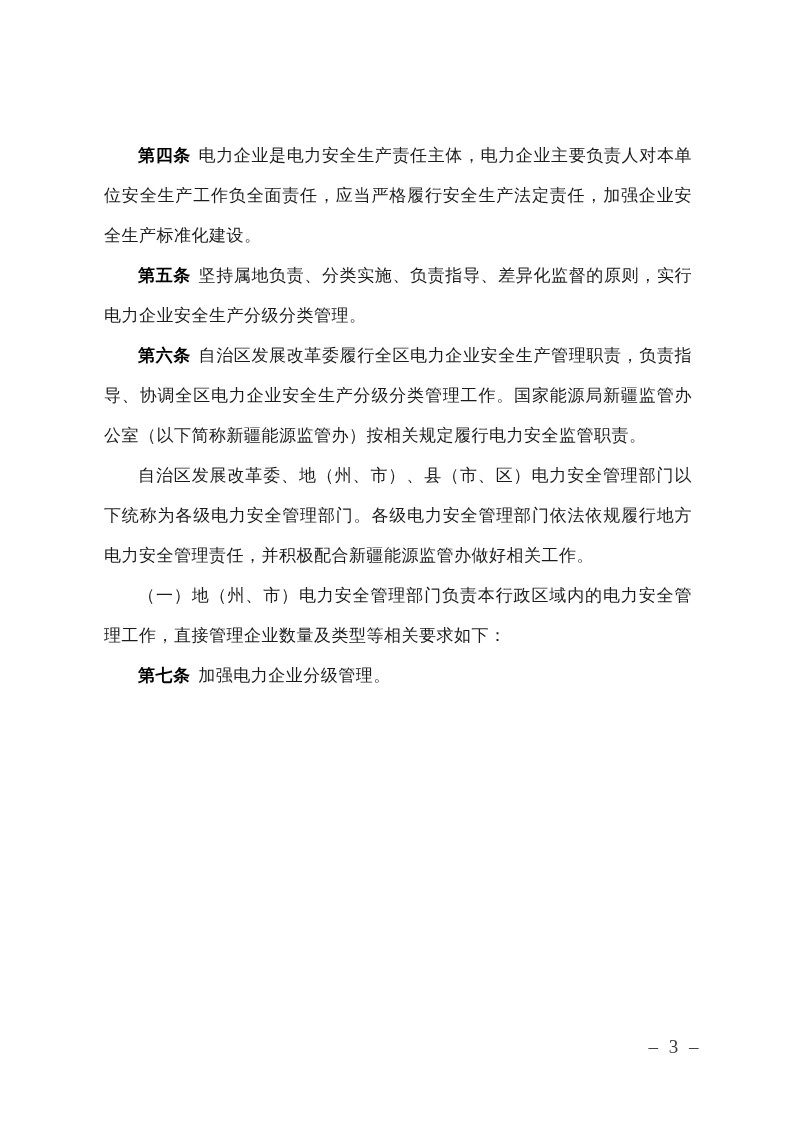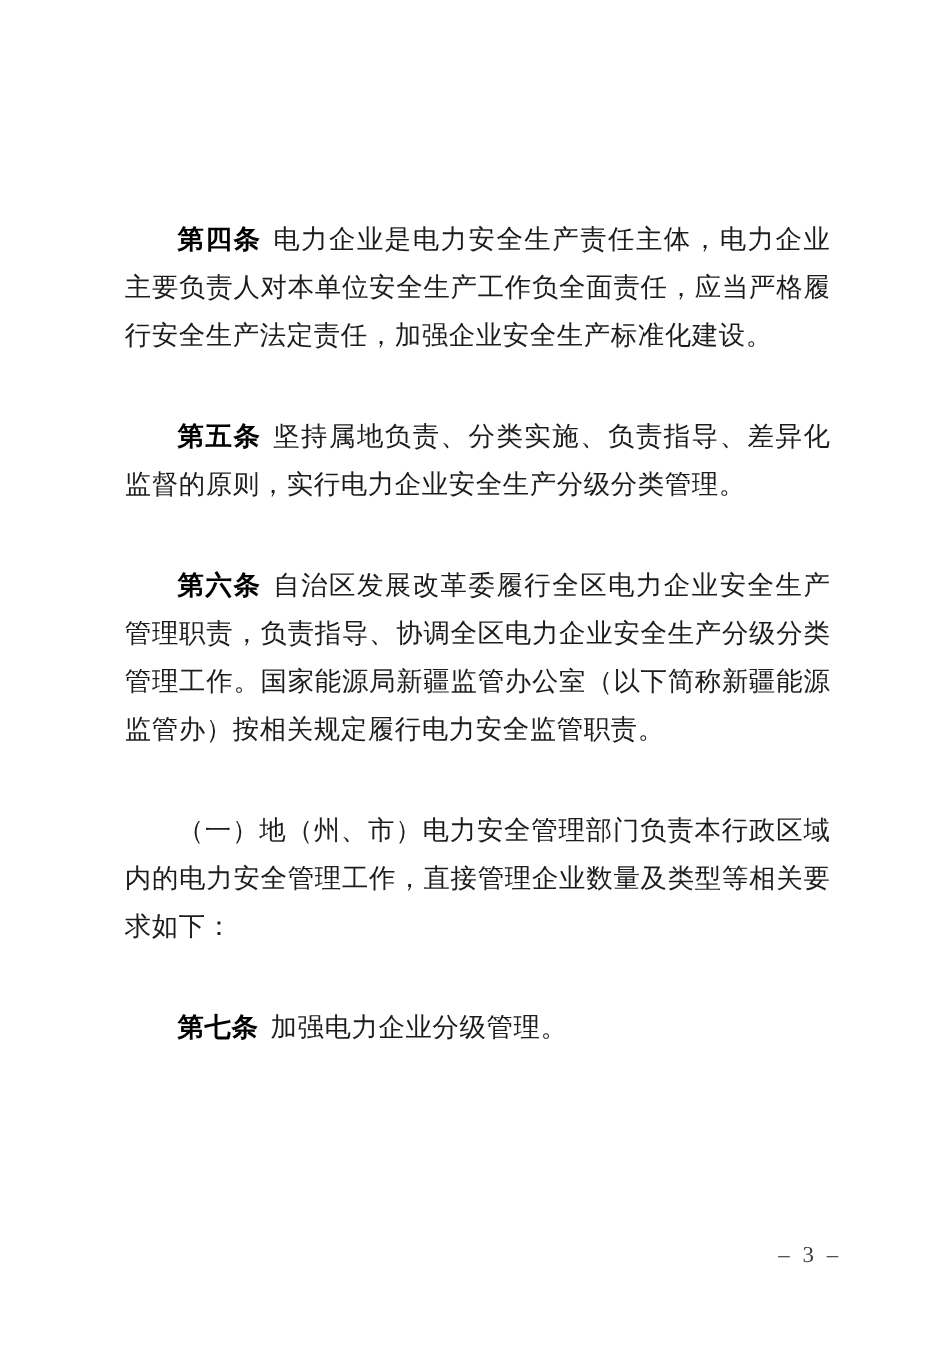--- a/index.html
+++ b/index.html
@@ -19,28 +19,27 @@
     height: 1122px;
     background: #ffffff;
   }
   .content {
     position: absolute;
     left: 104px;
     top: 136px;
     width: 588px;
   }
   .para {
-    font-size: 22px;
+    font-size: 17px;
     line-height: 40px;
     text-align: justify;
     text-indent: 2em;
     letter-spacing: 0.5px;
     word-break: break-all;
     color: #1c1c1c;
-    margin-top: 44px;
   }
   .lead {
     font-weight: bold;
     color: #000000;
   }
   .lead:not(:empty) {
     margin-right: 0.45em;
   }
   .page-number {
     position: absolute;
@@ -59,20 +58,21 @@
 
 <div class="page">
   <div class="content">
 
     <p class="para"><b class="lead">第四条</b><span>电力企业是电力安全生产责任主体，电力企业主要负责人对本单位安全生产工作负全面责任，应当严格履行安全生产法定责任，加强企业安全生产标准化建设。</span></p>
 
     <p class="para"><b class="lead">第五条</b><span>坚持属地负责、分类实施、负责指导、差异化监督的原则，实行电力企业安全生产分级分类管理。</span></p>
 
     <p class="para"><b class="lead">第六条</b><span>自治区发展改革委履行全区电力企业安全生产管理职责，负责指导、协调全区电力企业安全生产分级分类管理工作。国家能源局新疆监管办公室（以下简称新疆能源监管办）按相关规定履行电力安全监管职责。</span></p>
 
+    <p class="para"><b class="lead"></b><span>自治区发展改革委、地（州、市）、县（市、区）电力安全管理部门以下统称为各级电力安全管理部门。各级电力安全管理部门依法依规履行地方电力安全管理责任，并积极配合新疆能源监管办做好相关工作。</span></p>
 
 
     <p class="para"><b class="lead"></b><span>（一）地（州、市）电力安全管理部门负责本行政区域内的电力安全管理工作，直接管理企业数量及类型等相关要求如下：</span></p>
 
     <p class="para"><b class="lead">第七条</b><span>加强电力企业分级管理。</span></p>
 
 
   </div>
 
   <div class="page-number">– 3 –</div>

